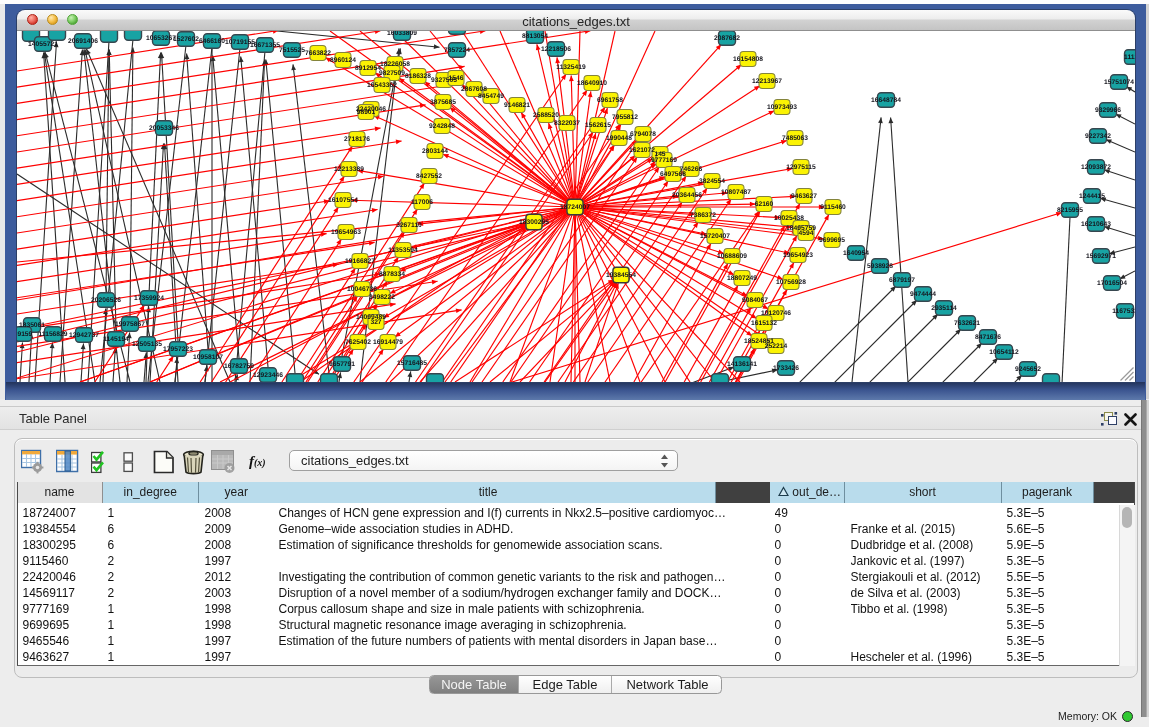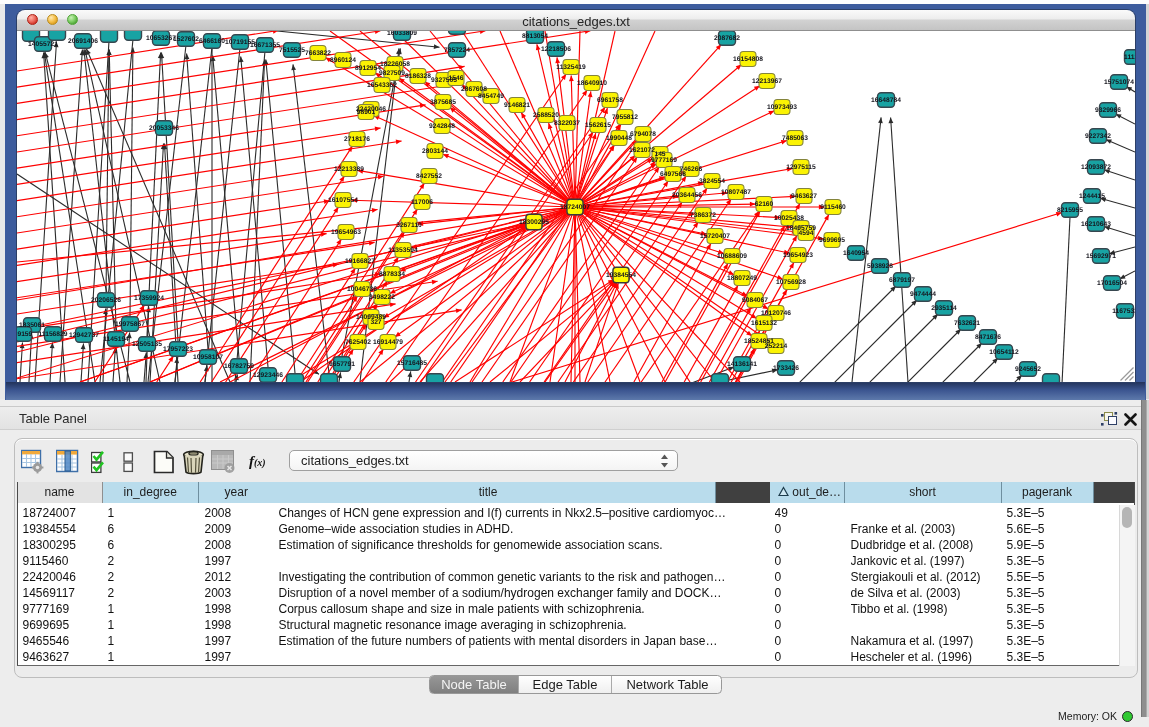--- a/index.html
+++ b/index.html
@@ -863,21 +863,21 @@
         <span style="left:261px;width:492px">Changes of HCN gene expression and I(f) currents in Nkx2.5–positive cardiomyoc…</span>
         <span style="left:757px">49</span>
         <span style="left:989px">5.3E–5</span>
       </div>
       <div class="tr" style="top:16.5px">
         <span style="left:5px">19384554</span>
         <span style="left:90px">6</span>
         <span style="left:187px">2009</span>
         <span style="left:261px;width:492px">Genome–wide association studies in ADHD.</span>
         <span style="left:757px">0</span>
-        <span style="left:833px;width:230px">Franke et al. (2003)</span>
+        <span style="left:833px;width:230px">Franke et al. (2015)</span>
         <span style="left:989px">5.6E–5</span>
       </div>
       <div class="tr" style="top:32.5px">
         <span style="left:5px">18300295</span>
         <span style="left:90px">6</span>
         <span style="left:187px">2008</span>
         <span style="left:261px;width:492px">Estimation of significance thresholds for genomewide association scans.</span>
         <span style="left:757px">0</span>
         <span style="left:833px;width:230px">Dudbridge et al. (2008)</span>
         <span style="left:989px">5.9E–5</span>
@@ -924,21 +924,20 @@
         <span style="left:261px;width:492px">Structural magnetic resonance image averaging in schizophrenia.</span>
         <span style="left:757px">0</span>
         <span style="left:989px">5.3E–5</span>
       </div>
       <div class="tr" style="top:128.5px">
         <span style="left:5px">9465546</span>
         <span style="left:90px">1</span>
         <span style="left:187px">1997</span>
         <span style="left:261px;width:492px">Estimation of the future numbers of patients with mental disorders in Japan base…</span>
         <span style="left:757px">0</span>
-        <span style="left:833px;width:230px">Nakamura et al. (1997)</span>
         <span style="left:989px">5.3E–5</span>
       </div>
       <div class="tr" style="top:144.5px">
         <span style="left:5px">9463627</span>
         <span style="left:90px">1</span>
         <span style="left:187px">1997</span>
         <span style="left:757px">0</span>
         <span style="left:833px;width:230px">Hescheler et al. (1996)</span>
         <span style="left:989px">5.3E–5</span>
       </div>

